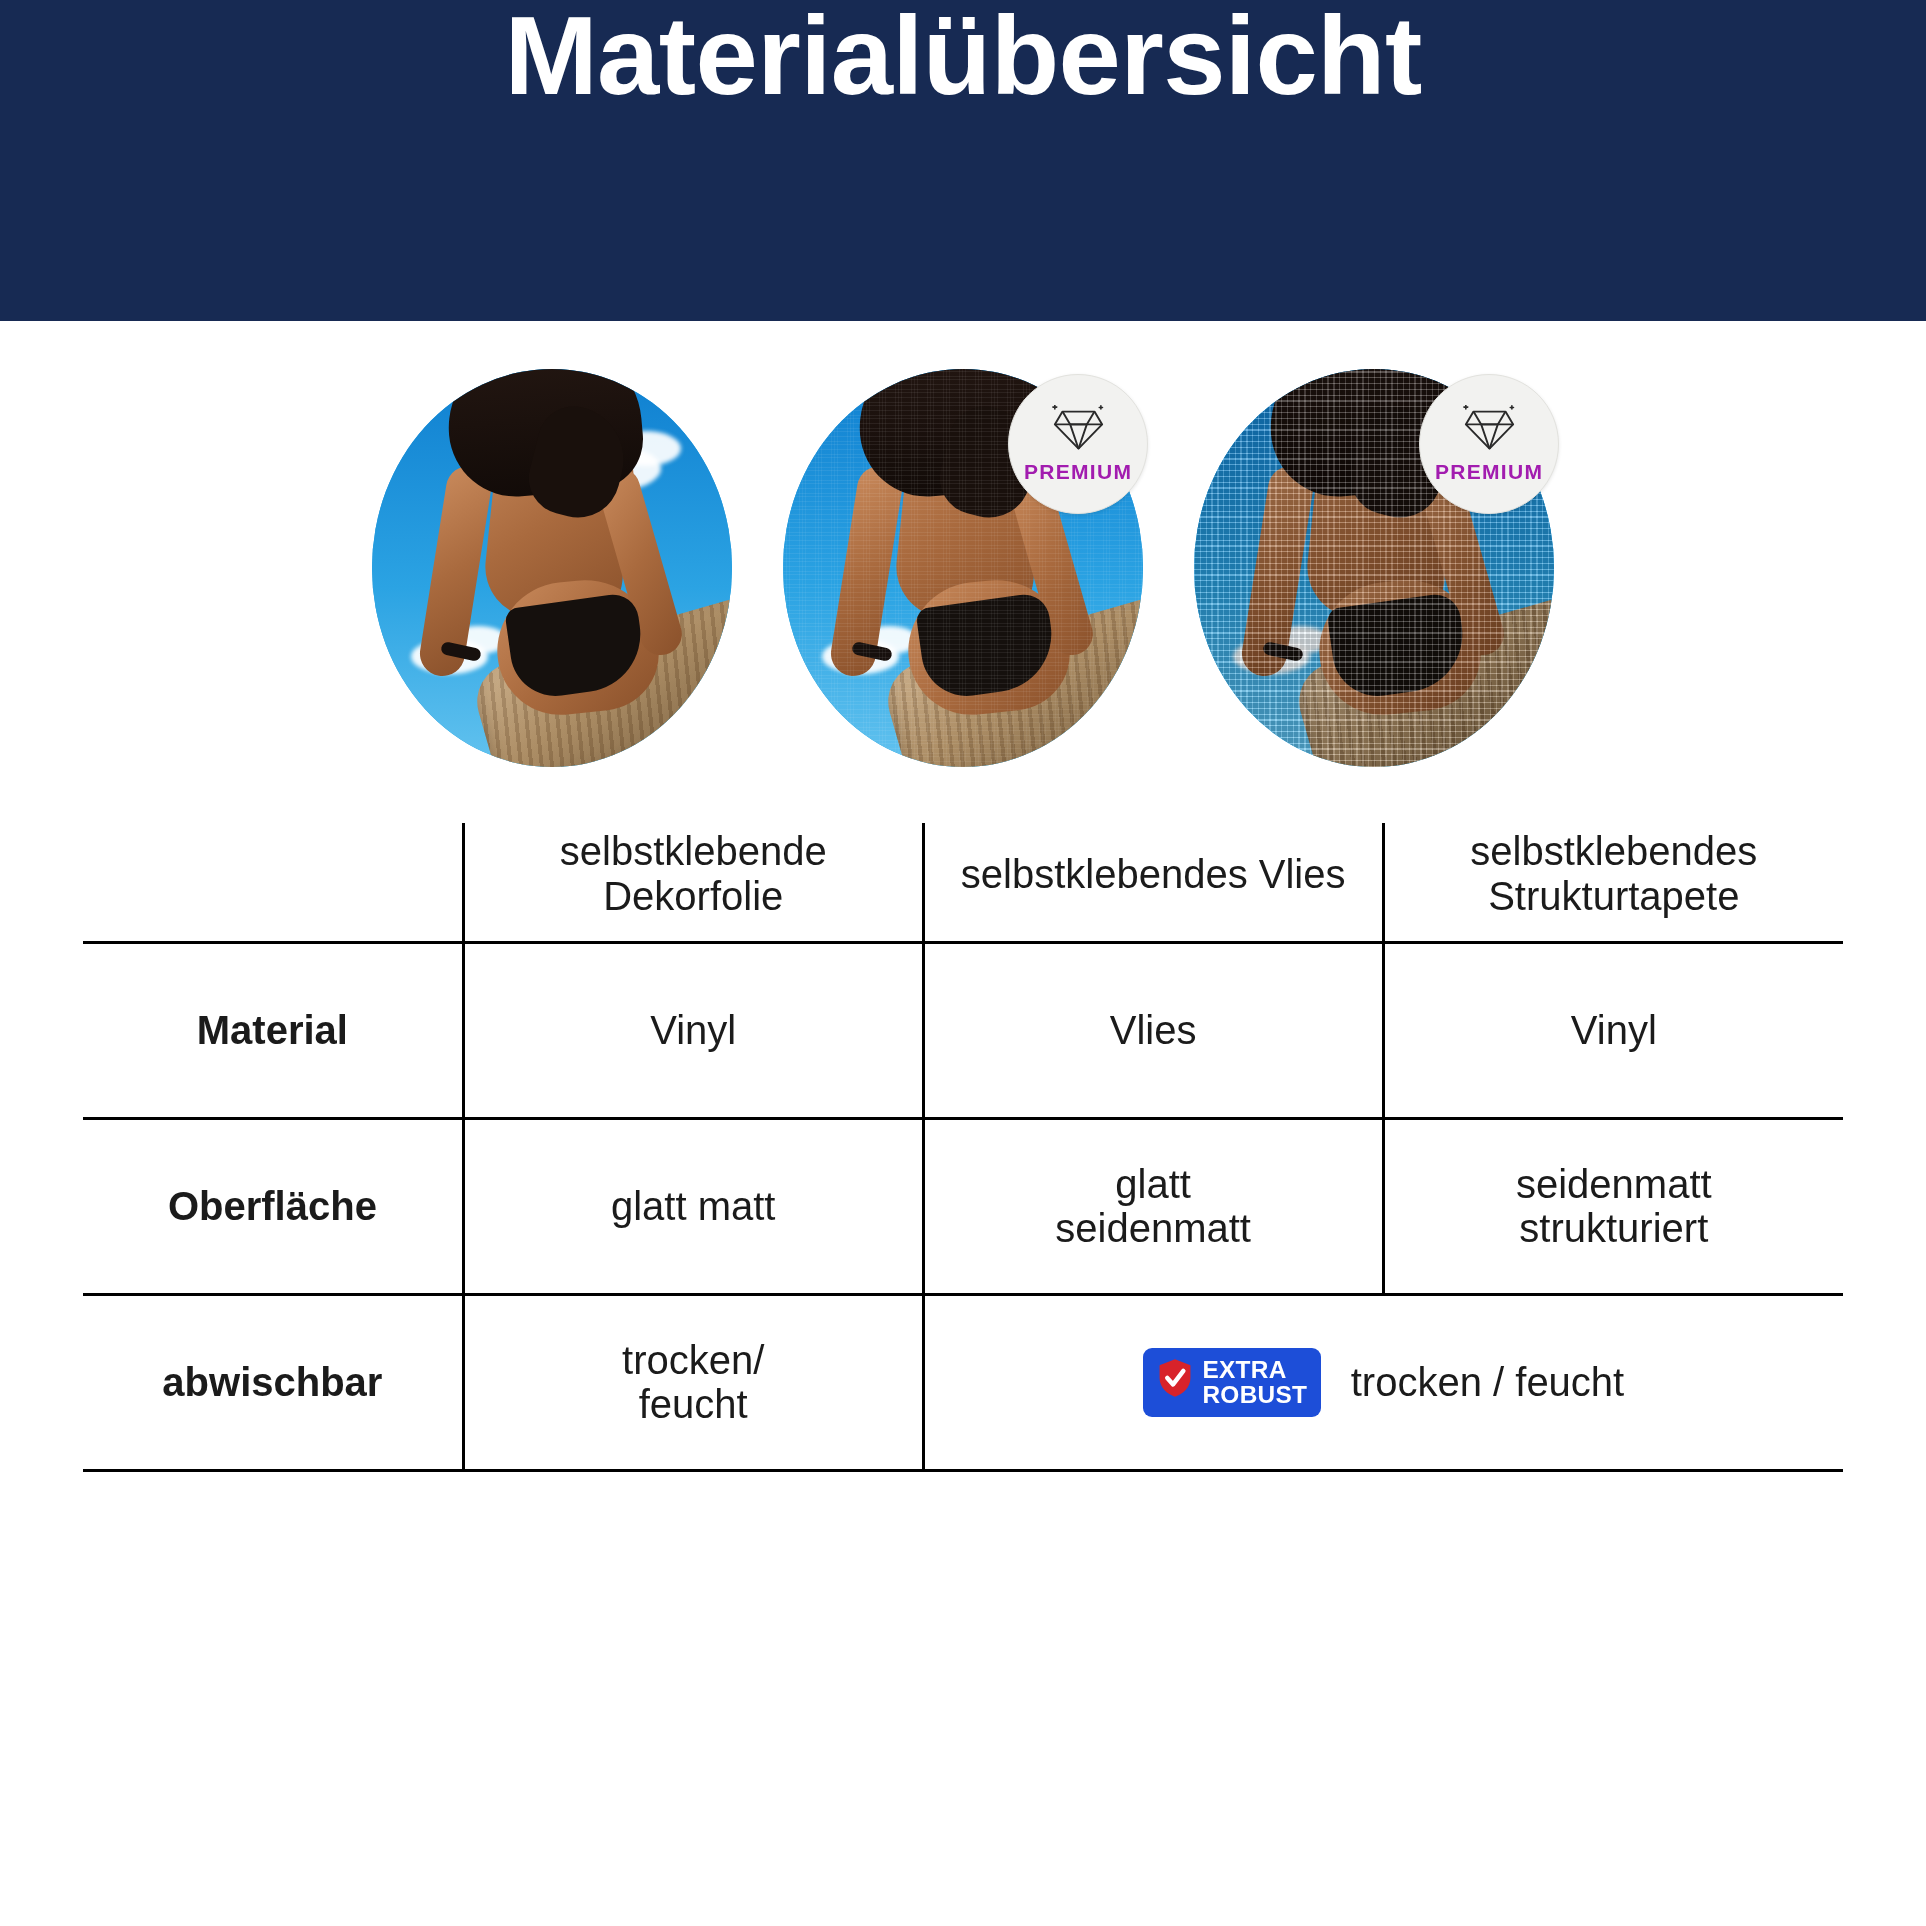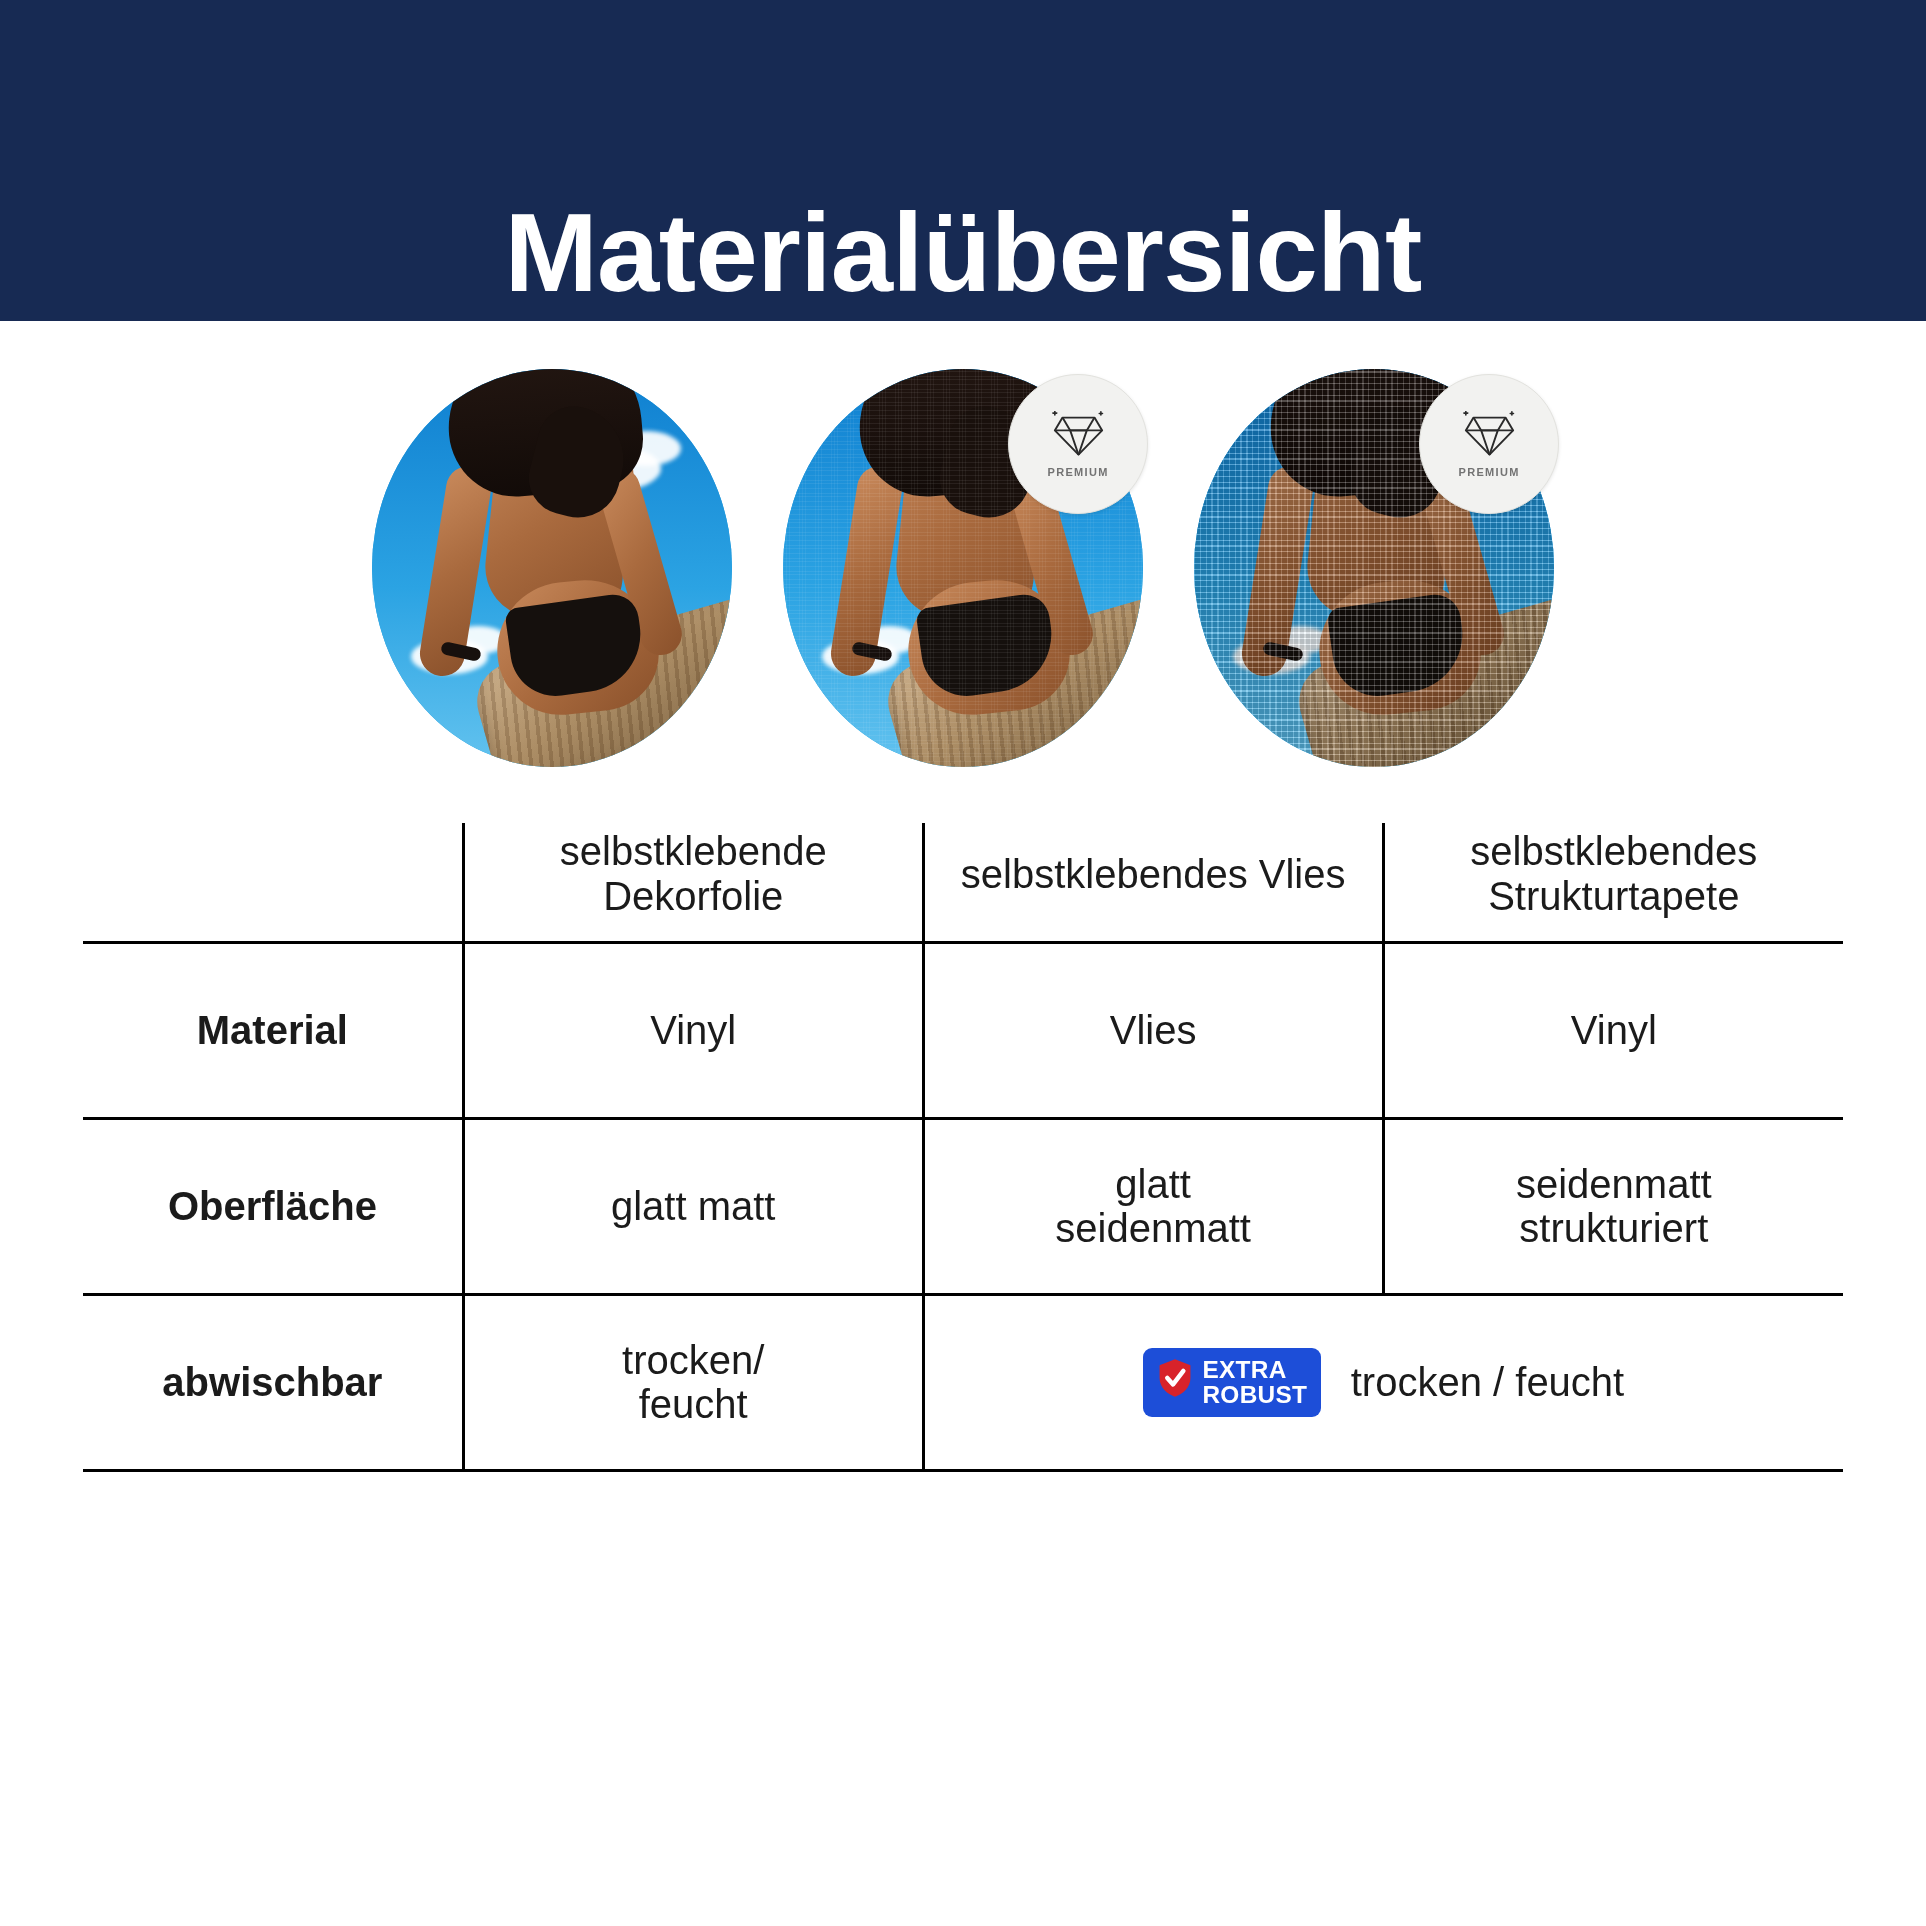--- a/index.html
+++ b/index.html
@@ -13,21 +13,21 @@
     font-family: "Liberation Sans", sans-serif;
     overflow: hidden;
   }
 
   
   .header {
     width: 100%;
     height: 321px;
     background: #172a53;
     display: flex;
-    align-items: flex-end;
+    align-items: flex-start;
     justify-content: center;
     box-sizing: border-box;
   }
   .header-title {
     color: #ffffff;
     font-size: 112px;
     font-weight: bold;
     letter-spacing: -0.6px;
     line-height: 1;
     text-align: center;
@@ -207,24 +207,24 @@
     border: 1.9px solid #e2e2de;
     display: flex;
     flex-direction: column;
     align-items: center;
     justify-content: center;
     gap: 6.4px;
     box-shadow: 0 1.3px 3.9px rgba(0,0,0,.10);
   }
   .badge svg { display: block; }
   .badge-label {
-    font-size: 11px;
+    font-size: 21px;
     font-weight: bold;
     letter-spacing: 1.3px;
-    color: #737373;
+    color: #a21caf;
   }
 
   
   .table-wrap {
     width: 100%;
     padding: 0 83px;
     box-sizing: border-box;
     margin-top: 14px;
   }
   table.spec {

